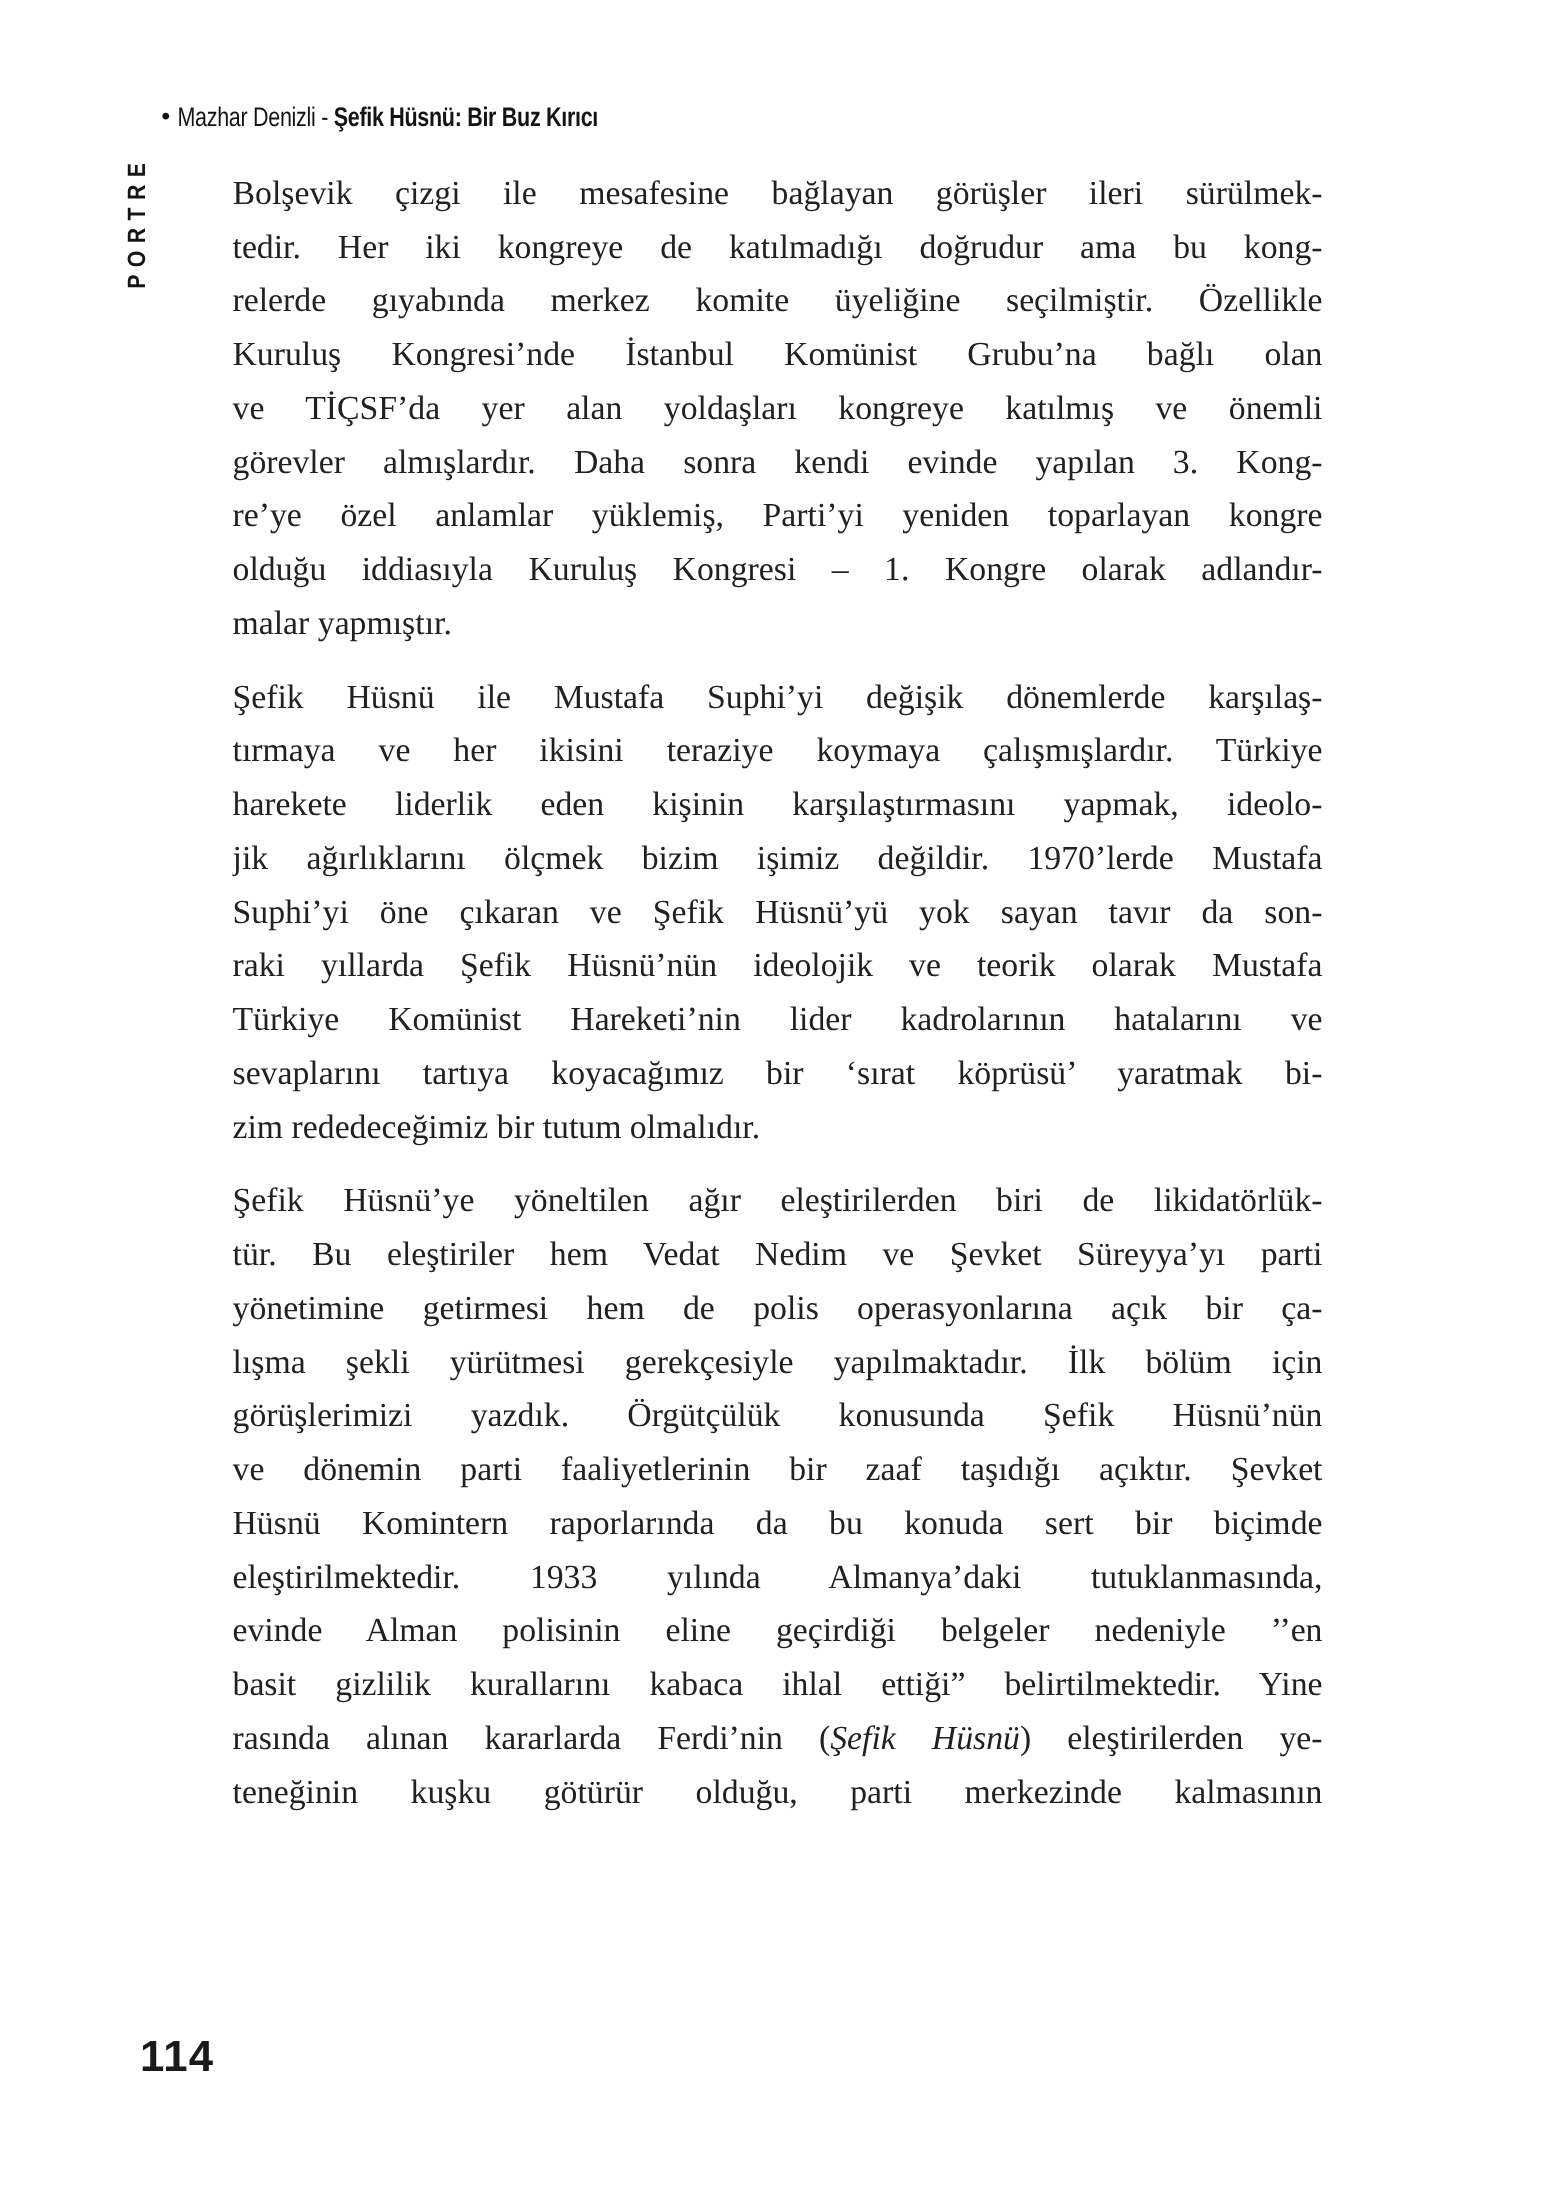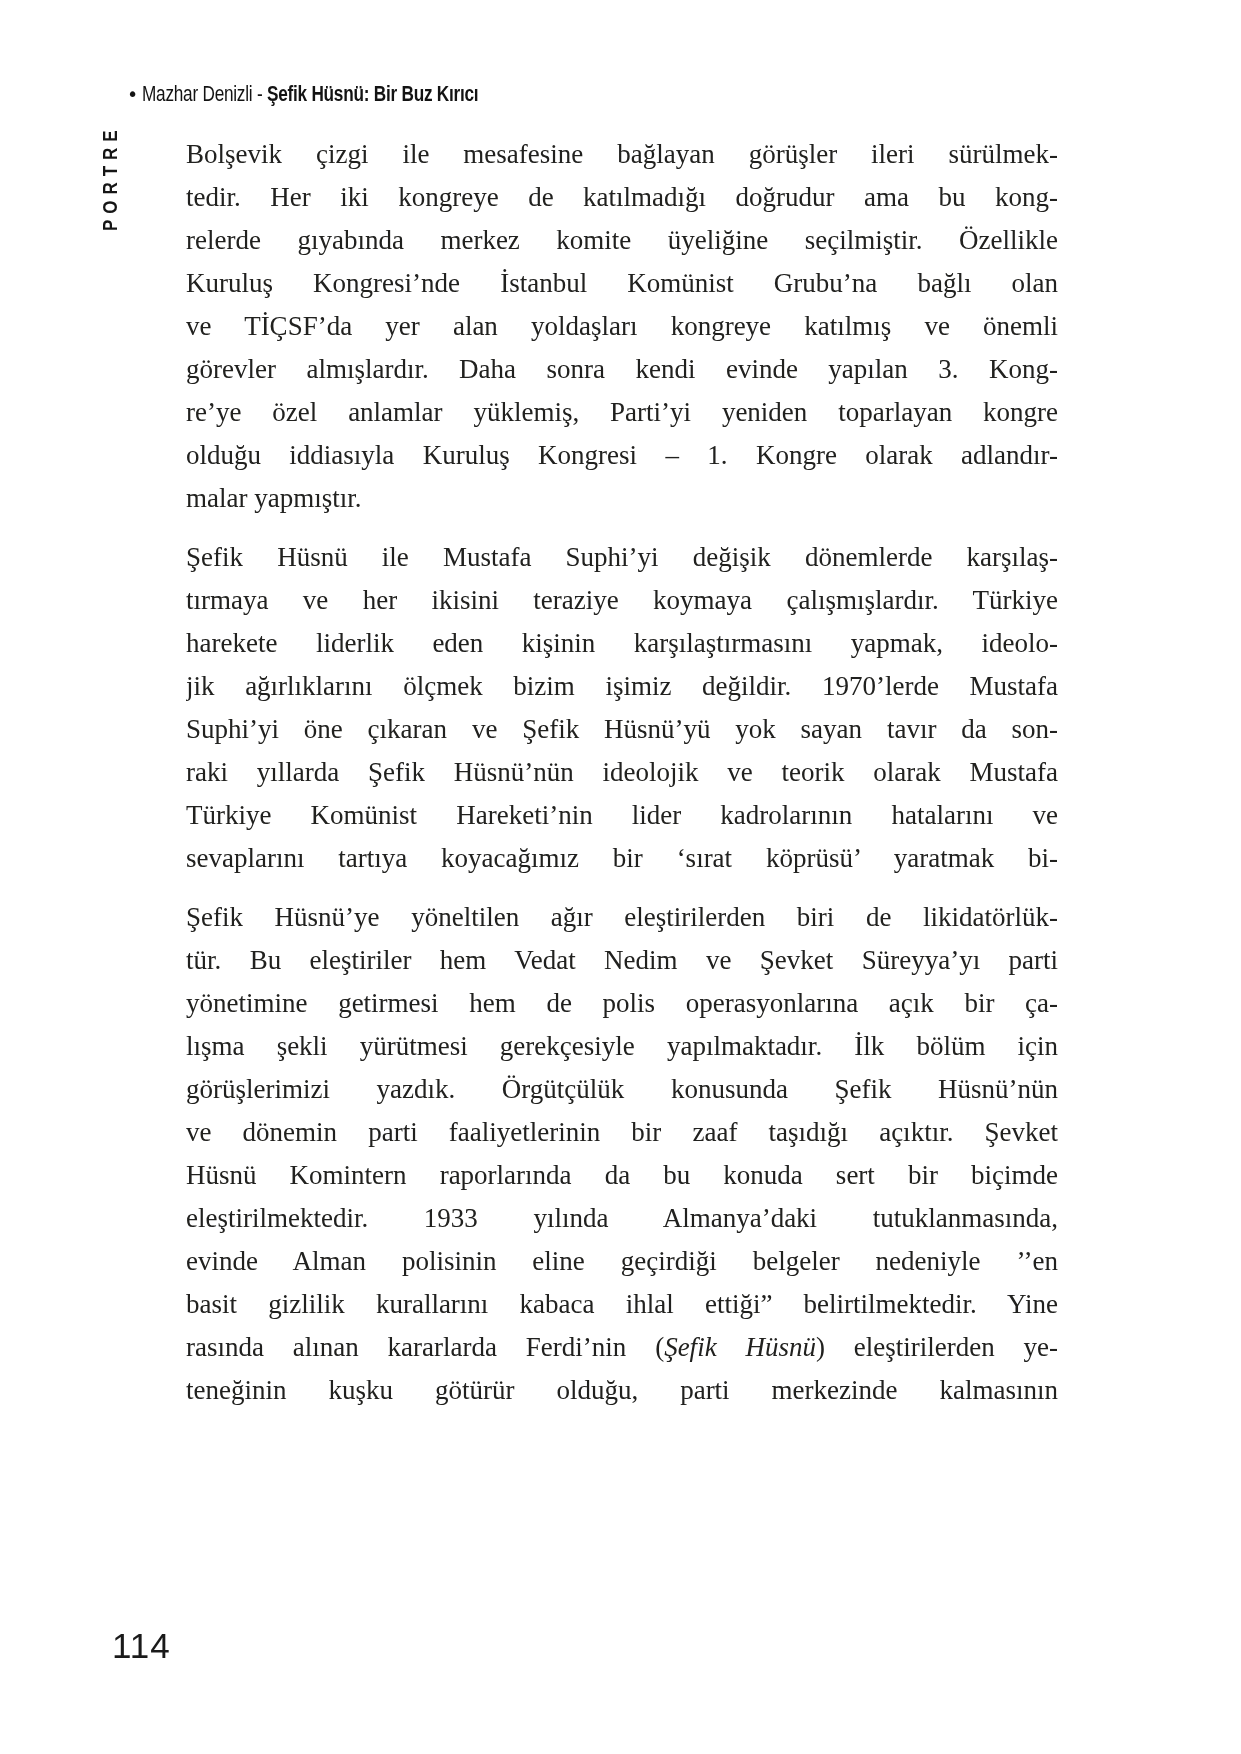--- a/index.html
+++ b/index.html
@@ -65,21 +65,21 @@
     overflow: hidden;
   }
   .line.left { text-align-last: left; }
   .bold { font-weight: 700; }
   .italic { font-style: italic; }
   .page-number {
     position: absolute;
     left: 112px;
     top: 1626px;
     font-family: "Liberation Sans", "DejaVu Sans", sans-serif;
-    font-weight: 400;
+    font-weight: 700;
     font-size: 35px;
     letter-spacing: 1px;
     color: #1a1a1a;
   }
 </style>
 </head>
 <body>
 
 <div class="page" style="background: rgb(255, 255, 255);">
 
@@ -104,20 +104,21 @@
       </div>
       <div class="para">
         <div class="line"><span>Şefik Hüsnü ile Mustafa Suphi’yi değişik dönemlerde karşılaş-</span></div>
         <div class="line"><span>tırmaya ve her ikisini teraziye koymaya çalışmışlardır. Türkiye</span></div>
         <div class="line"><span>harekete liderlik eden kişinin karşılaştırmasını yapmak, ideolo-</span></div>
         <div class="line"><span>jik ağırlıklarını ölçmek bizim işimiz değildir. 1970’lerde Mustafa</span></div>
         <div class="line"><span>Suphi’yi öne çıkaran ve Şefik Hüsnü’yü yok sayan tavır da son-</span></div>
         <div class="line"><span>raki yıllarda Şefik Hüsnü’nün ideolojik ve teorik olarak Mustafa</span></div>
         <div class="line"><span>Türkiye Komünist Hareketi’nin lider kadrolarının hatalarını ve</span></div>
         <div class="line"><span>sevaplarını tartıya koyacağımız bir ‘sırat köprüsü’ yaratmak bi-</span></div>
+        <div class="line left"><span>zim rededeceğimiz bir tutum olmalıdır.</span></div>
       </div>
       <div class="para">
         <div class="line"><span>Şefik Hüsnü’ye yöneltilen ağır eleştirilerden biri de likidatörlük-</span></div>
         <div class="line"><span>tür. Bu eleştiriler hem Vedat Nedim ve Şevket Süreyya’yı parti</span></div>
         <div class="line"><span>yönetimine getirmesi hem de polis operasyonlarına açık bir ça-</span></div>
         <div class="line"><span>lışma şekli yürütmesi gerekçesiyle yapılmaktadır. İlk bölüm için</span></div>
         <div class="line"><span>görüşlerimizi yazdık. Örgütçülük konusunda Şefik Hüsnü’nün</span></div>
         <div class="line"><span>ve dönemin parti faaliyetlerinin bir zaaf taşıdığı açıktır. Şevket</span></div>
         <div class="line"><span>Hüsnü Komintern raporlarında da bu konuda sert bir biçimde</span></div>
         <div class="line"><span>eleştirilmektedir. 1933 yılında Almanya’daki tutuklanmasında,</span></div>

